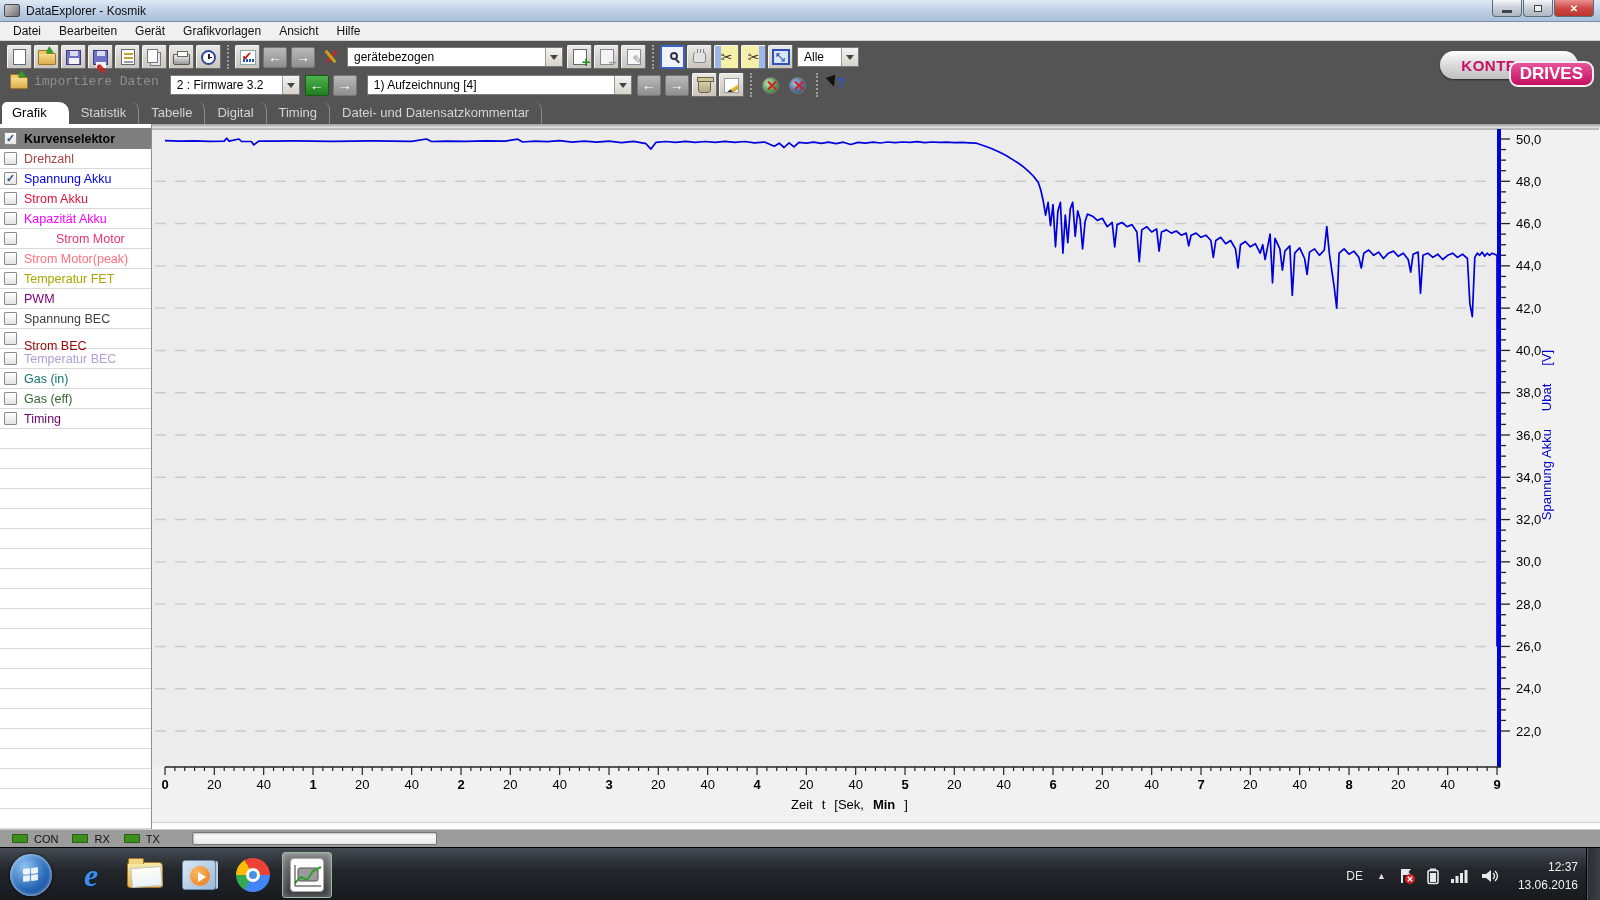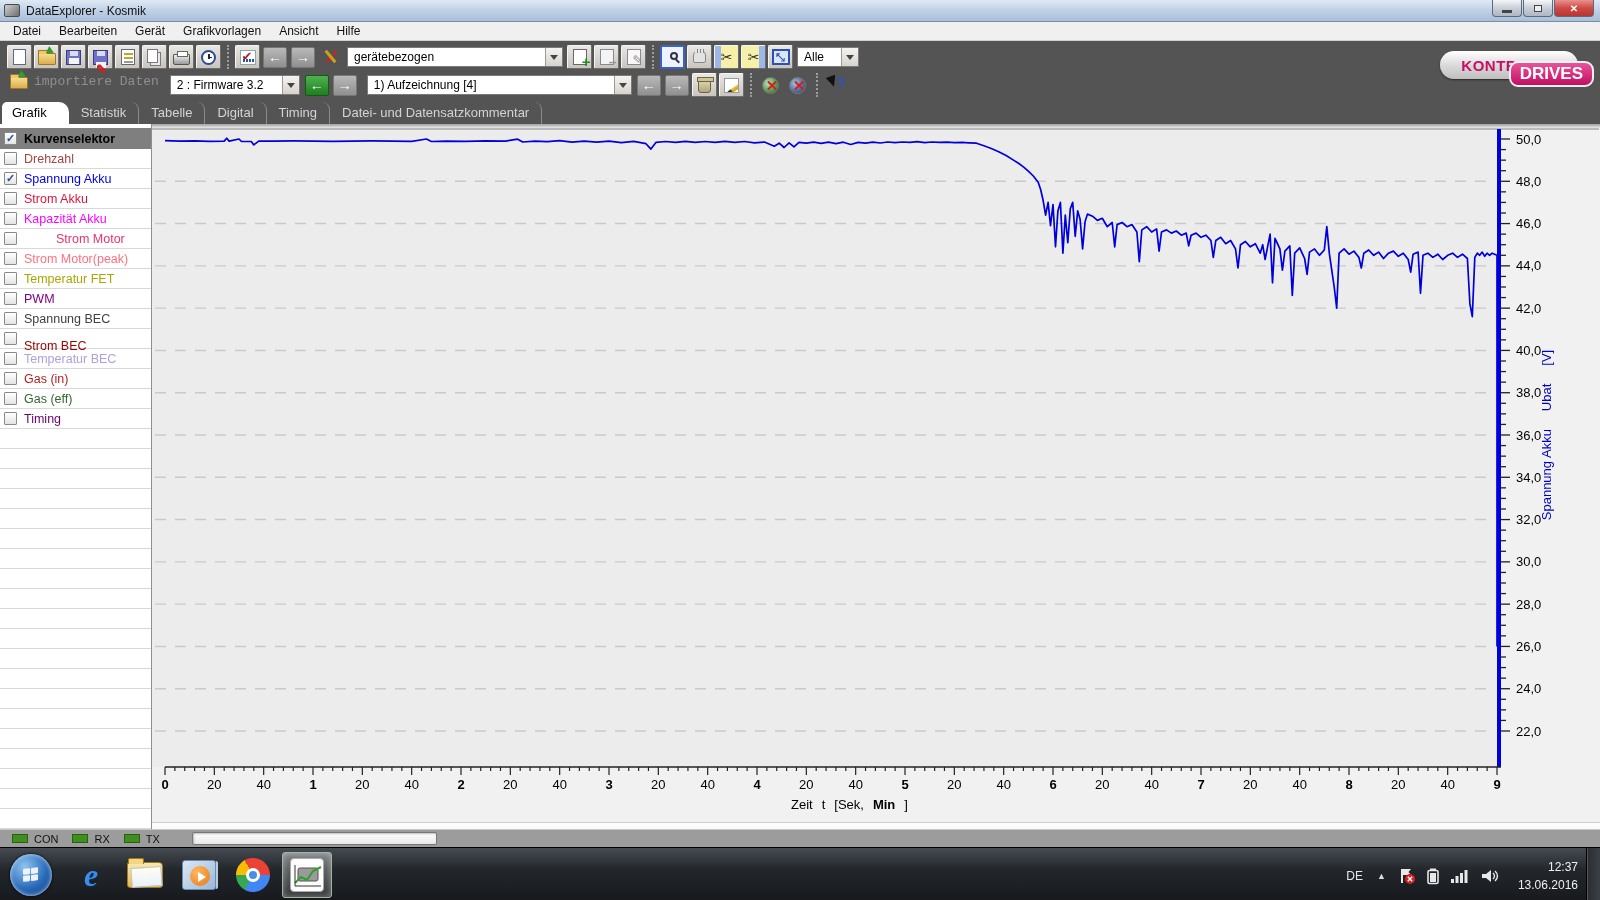--- a/index.html
+++ b/index.html
@@ -366,21 +366,21 @@
       <div class="sel-row">
         <span class="cbx"></span>
         <span class="sel-label" style="color: rgb(153, 0, 0); margin-top: 15px;">Strom BEC</span>
       </div>
       <div class="sel-row">
         <span class="cbx"></span>
         <span class="sel-label" style="color: rgb(175, 160, 220);">Temperatur BEC</span>
       </div>
       <div class="sel-row">
         <span class="cbx"></span>
-        <span class="sel-label" style="color: #b91c1c;">Gas (in)</span>
+        <span class="sel-label" style="color: #0f766e;">Gas (in)</span>
       </div>
       <div class="sel-row">
         <span class="cbx"></span>
         <span class="sel-label" style="color: rgb(51, 102, 51);">Gas (eff)</span>
       </div>
       <div class="sel-row">
         <span class="cbx"></span>
         <span class="sel-label" style="color: rgb(106, 0, 106);">Timing</span>
       </div>
       <div class="sel-row"></div>

